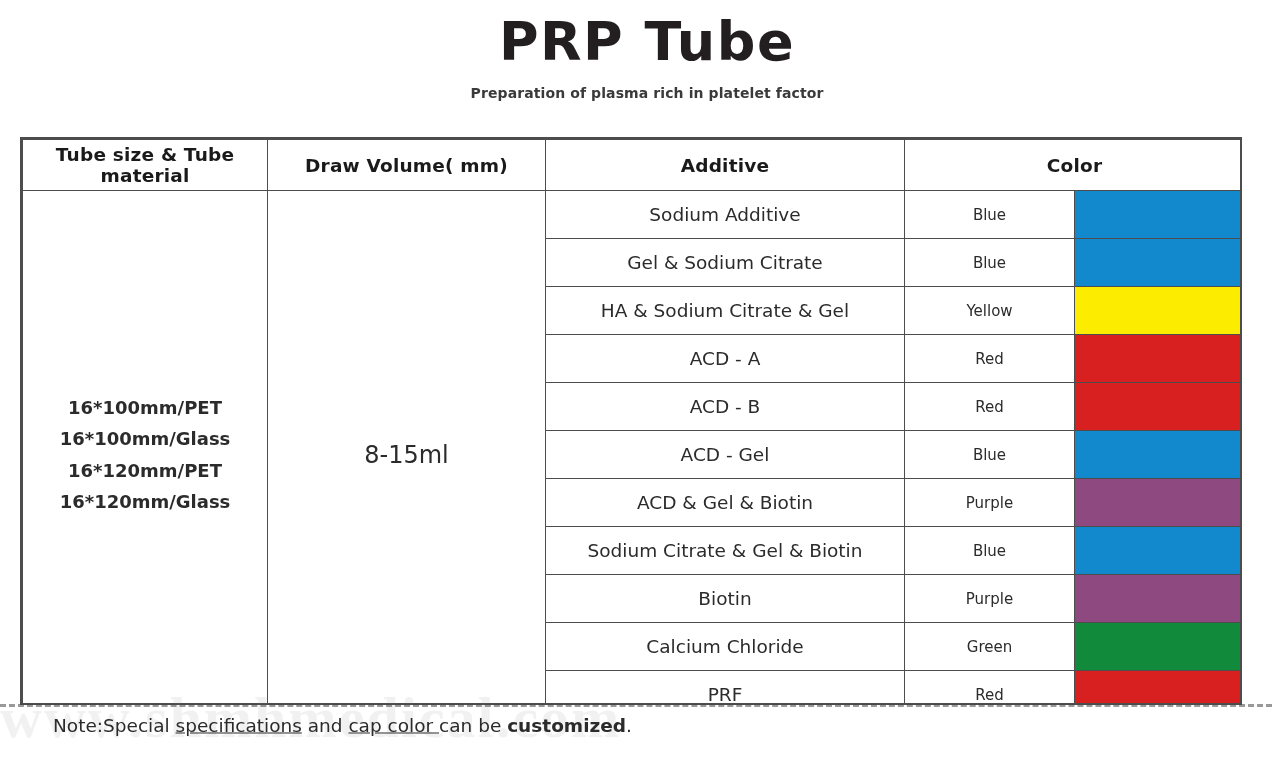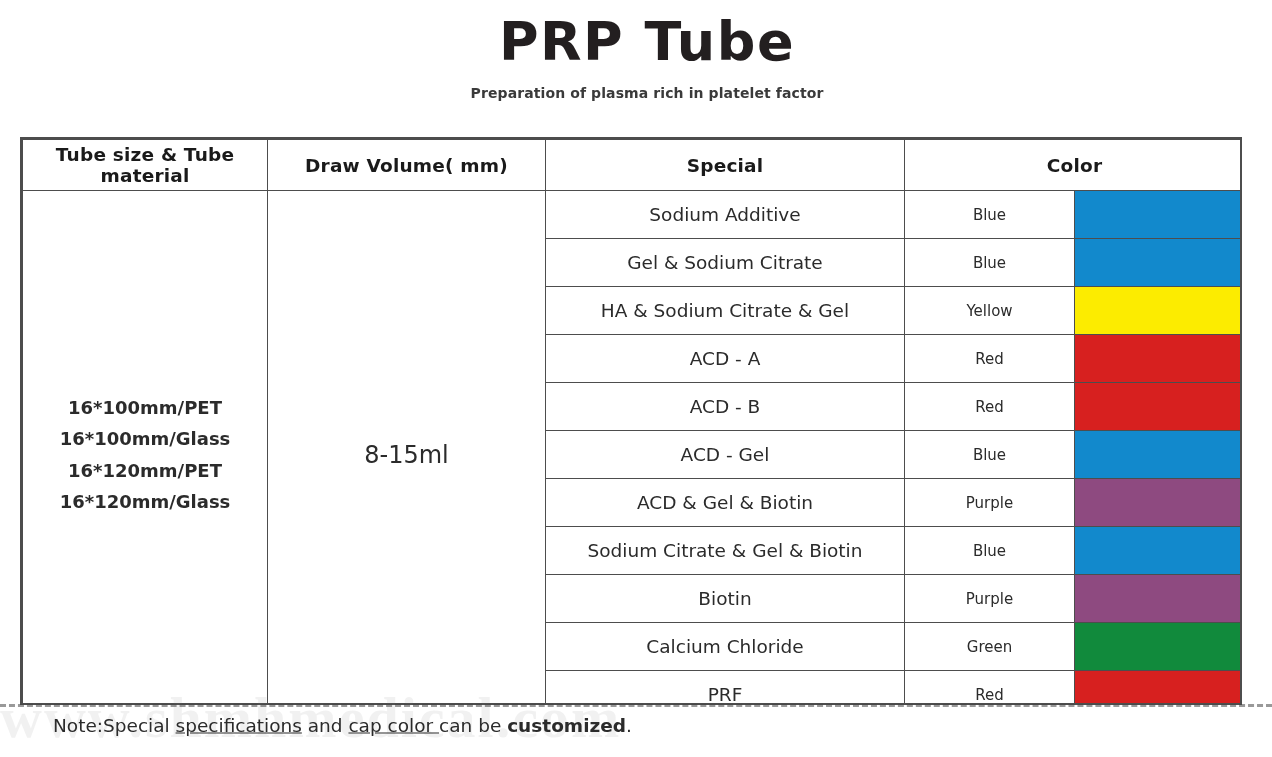--- a/index.html
+++ b/index.html
@@ -172,21 +172,21 @@
       <col class="c-size">
       <col class="c-volume">
       <col class="c-additive">
       <col class="c-colname">
       <col class="c-swatch">
     </colgroup>
     <thead>
       <tr>
         <th>Tube size &amp; Tube material</th>
         <th>Draw Volume( mm)</th>
-        <th>Special</th>
+        <th>Additive</th>
         <th class="head-color" colspan="2">Color</th>
       </tr>
     </thead>
     <tbody>
 
       <tr>
         <td class="cell-size" rowspan="11">16*100mm/PET
 16*100mm/Glass
 16*120mm/PET
 16*120mm/Glass</td>

